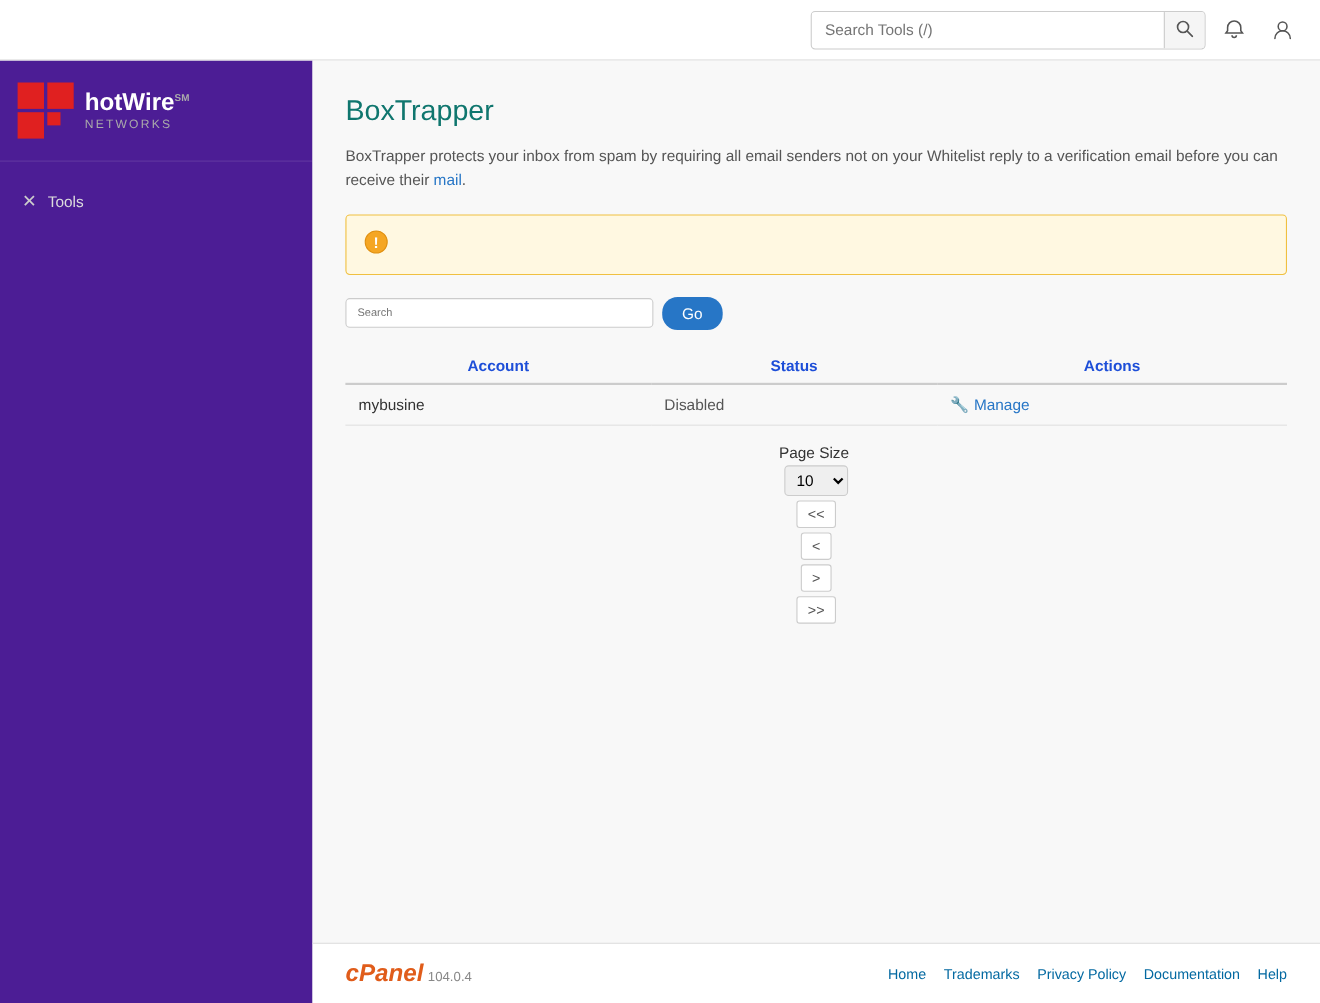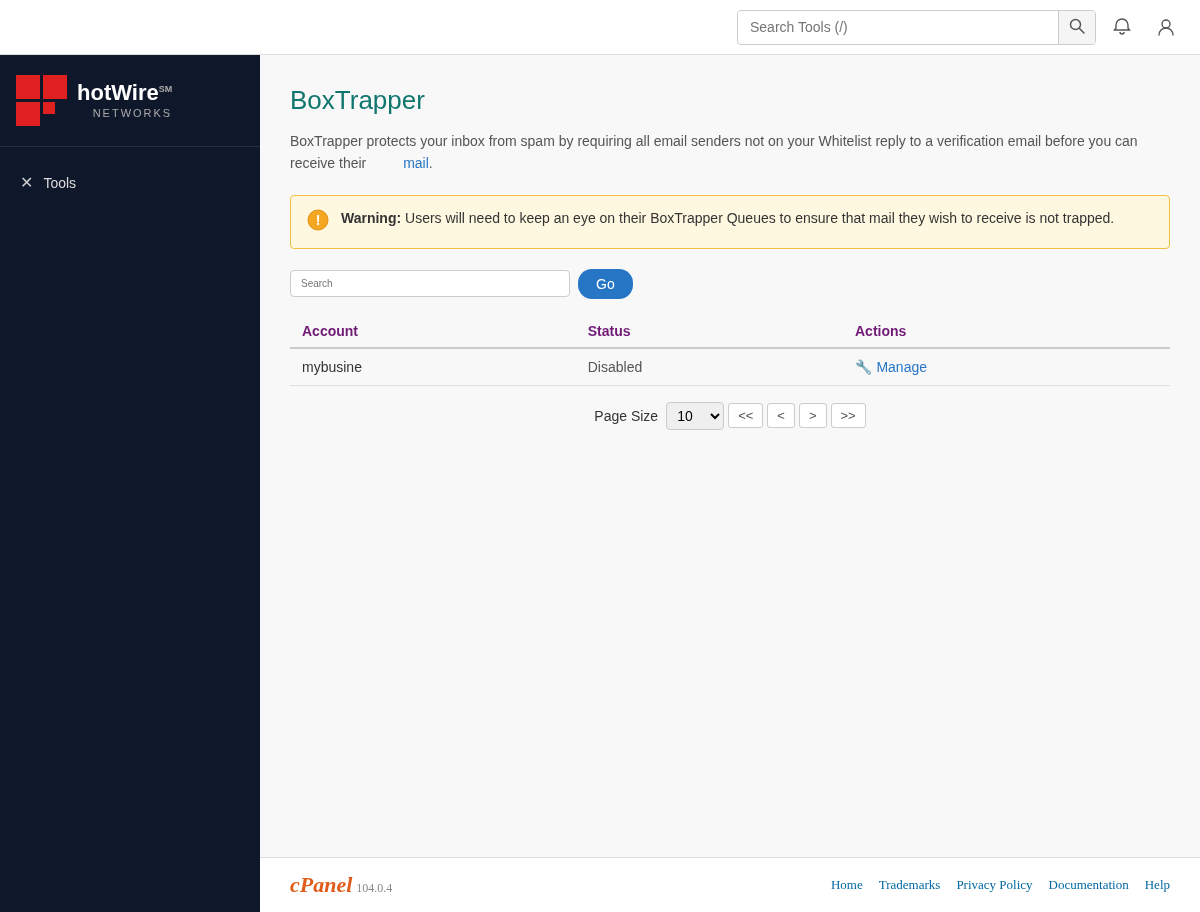--- a/index.html
+++ b/index.html
@@ -4,71 +4,71 @@
   <style>
     * { box-sizing: border-box; margin: 0; padding: 0; }
     body { font-family: Arial, sans-serif; font-size: 14px; background: #f5f5f5; display: flex; flex-direction: column; height: 912px; }
 
     
     .app-wrapper { display: flex; flex-direction: column; height: 100%; }
     .top-bar { background: #fff; border-bottom: 1px solid #ddd; display: flex; align-items: center; justify-content: flex-end; padding: 0 16px; height: 55px; flex-shrink: 0; }
     .main-layout { display: flex; flex: 1; overflow: hidden; }
 
     
-    .sidebar { background: #0f172a; width: 260px; flex-shrink: 0; display: flex; flex-direction: column; justify-content: space-between; padding-bottom: 20px; text-align: right; }
+    .sidebar { background: #4c1d95; width: 284px; flex-shrink: 0; display: flex; flex-direction: column; justify-content: space-between; padding-bottom: 20px; }
     .sidebar-logo { padding: 20px 16px; border-bottom: 1px solid rgba(255,255,255,0.1); }
     .logo-container { display: flex; align-items: center; gap: 10px; }
     .logo-text-wrap { display: flex; flex-direction: column; }
     .sidebar-nav { padding: 16px 0; }
     .nav-item { display: flex; align-items: center; gap: 10px; padding: 10px 20px; color: #cdd; cursor: pointer; }
     .nav-icon { color: #ccc; font-size: 16px; }
     .nav-label { color: #ddd; font-size: 14px; }
 
     
     .search-tools-wrap { display: flex; align-items: center; border: 1px solid #ccc; border-radius: 4px; overflow: hidden; background: #fff; }
     .search-tools-input { border: none; outline: none; padding: 7px 12px; font-size: 14px; width: 320px; color: #a21caf; }
     .search-tools-btn { background: #f5f5f5; border: none; border-left: 1px solid #ccc; padding: 7px 10px; cursor: pointer; color: #555; }
     .top-icon-btn { background: none; border: none; cursor: pointer; padding: 6px; margin-left: 8px; color: #555; font-size: 18px; border-radius: 50%; display: flex; align-items: center; justify-content: center; width: 36px; height: 36px; }
 
     
     .main-content { flex: 1; background: #f8f8f8; overflow-y: auto; padding: 30px 30px 0 30px; display: flex; flex-direction: column; }
     .page-title { font-size: 26px; font-weight: 300; color: #0f766e; margin-bottom: 14px; }
     .page-desc { font-size: 14px; color: #555; margin-bottom: 20px; line-height: 1.6; }
-    .page-desc a { color: #2776c6; text-decoration: none; margin-left: 33px; }
+    .page-desc a { color: #2776c6; text-decoration: none; }
 
     
     .warning-box { display: flex; align-items: flex-start; gap: 12px; background: #fff8e1; border: 1px solid #f0c040; border-radius: 4px; padding: 12px 16px; margin-bottom: 20px; }
     .warning-icon { color: #f5a623; font-size: 20px; flex-shrink: 0; margin-top: 1px; }
     .warning-text { font-size: 14px; color: #333; line-height: 1.5; }
     .warning-text strong { font-weight: bold; }
 
     
     .search-row { display: flex; align-items: center; gap: 8px; margin-bottom: 16px; }
     .search-input { border: 1px solid #ccc; border-radius: 4px; padding: 7px 10px; font-size: 10px; width: 280px; outline: none; }
     .go-btn { background: #2776c6; color: #fff; border: none; border-radius: 14px; padding: 7px 18px; font-size: 14px; cursor: pointer; }
 
     
     .data-table { width: 100%; border-collapse: collapse; }
     .data-table thead tr { border-bottom: 2px solid #ccc; }
-    .data-table th { text-align: left; padding: 8px 12px; font-size: 14px; color: #701a75; font-weight: bold; }
+    .data-table th { text-align: center; padding: 8px 12px; font-size: 14px; color: #1d4ed8; font-weight: bold; }
     .data-table tbody tr { border-bottom: 1px solid #e0e0e0; }
     .data-table tbody tr:nth-child(even) { background: #f9f9f9; }
     .data-table td { padding: 10px 12px; font-size: 14px; color: #333; }
 
     .manage-link { color: #2776c6; text-decoration: none; display: flex; align-items: center; gap: 4px; }
     .wrench-icon { font-size: 14px; color: #2776c6; }
 
     
-    .pagination-row { display: flex; align-items: center; justify-content: center; padding: 16px 0; gap: 4px; }
+    .pagination-row { display: flex; align-items: center; justify-content: center; padding: 16px 0; gap: 4px; flex-direction: column; }
     .page-size-label { font-size: 14px; color: #333; margin-right: 4px; }
     .page-size-select { border: 1px solid #ccc; border-radius: 4px; padding: 4px 6px; font-size: 14px; }
     .page-btn { border: 1px solid #ccc; background: #fff; border-radius: 3px; padding: 4px 9px; cursor: pointer; font-size: 13px; color: #555; }
 
     
-    .main-footer { background: #fff; border-top: 1px solid #ddd; padding: 14px 30px; display: flex; align-items: center; justify-content: space-between; flex-shrink: 0; font-family: Liberation Serif, serif; }
+    .main-footer { background: #fff; border-top: 1px solid #ddd; padding: 14px 30px; display: flex; align-items: center; justify-content: space-between; flex-shrink: 0; }
     .cpanel-logo { display: flex; align-items: baseline; gap: 4px; }
     .cpanel-text { color: #e05c1a; font-size: 22px; font-weight: bold; font-style: italic; }
     .cpanel-version { font-size: 12px; color: #888; }
     .footer-links { display: flex; gap: 16px; }
     .footer-link { color: #0369a1; text-decoration: none; font-size: 13px; }
 
     
     .sidebar::-webkit-scrollbar { width: 4px; }
     ::-webkit-scrollbar { width: 6px; }
     ::-webkit-scrollbar-thumb { background: #bbb; border-radius: 3px; }
@@ -147,24 +147,20 @@
           BoxTrapper protects your inbox from spam by requiring all email senders not on your Whitelist reply to a verification email before you can receive their <a href="#">mail</a>.
         </p>
 
         <div class="warning-box">
           <div class="warning-icon">
             <svg width="22" height="22" viewBox="0 0 22 22" fill="none">
               <circle cx="11" cy="11" r="10" fill="#f5a623" stroke="#e09010" stroke-width="1"></circle>
               <text x="11" y="16" text-anchor="middle" font-size="14" font-weight="bold" fill="#fff">!</text>
             </svg>
           </div>
-          <div class="warning-text">
-            <strong>Warning:</strong>
-            <span> Users will need to keep an eye on their BoxTrapper Queues to ensure that mail they wish to receive is not trapped.</span>
-          </div>
         </div>
 
         <div class="search-row">
           <input class="search-input" type="text" placeholder="Search" style="">
           <button class="go-btn">Go</button>
         </div>
 
         <table class="data-table">
           <thead>
             <tr>

